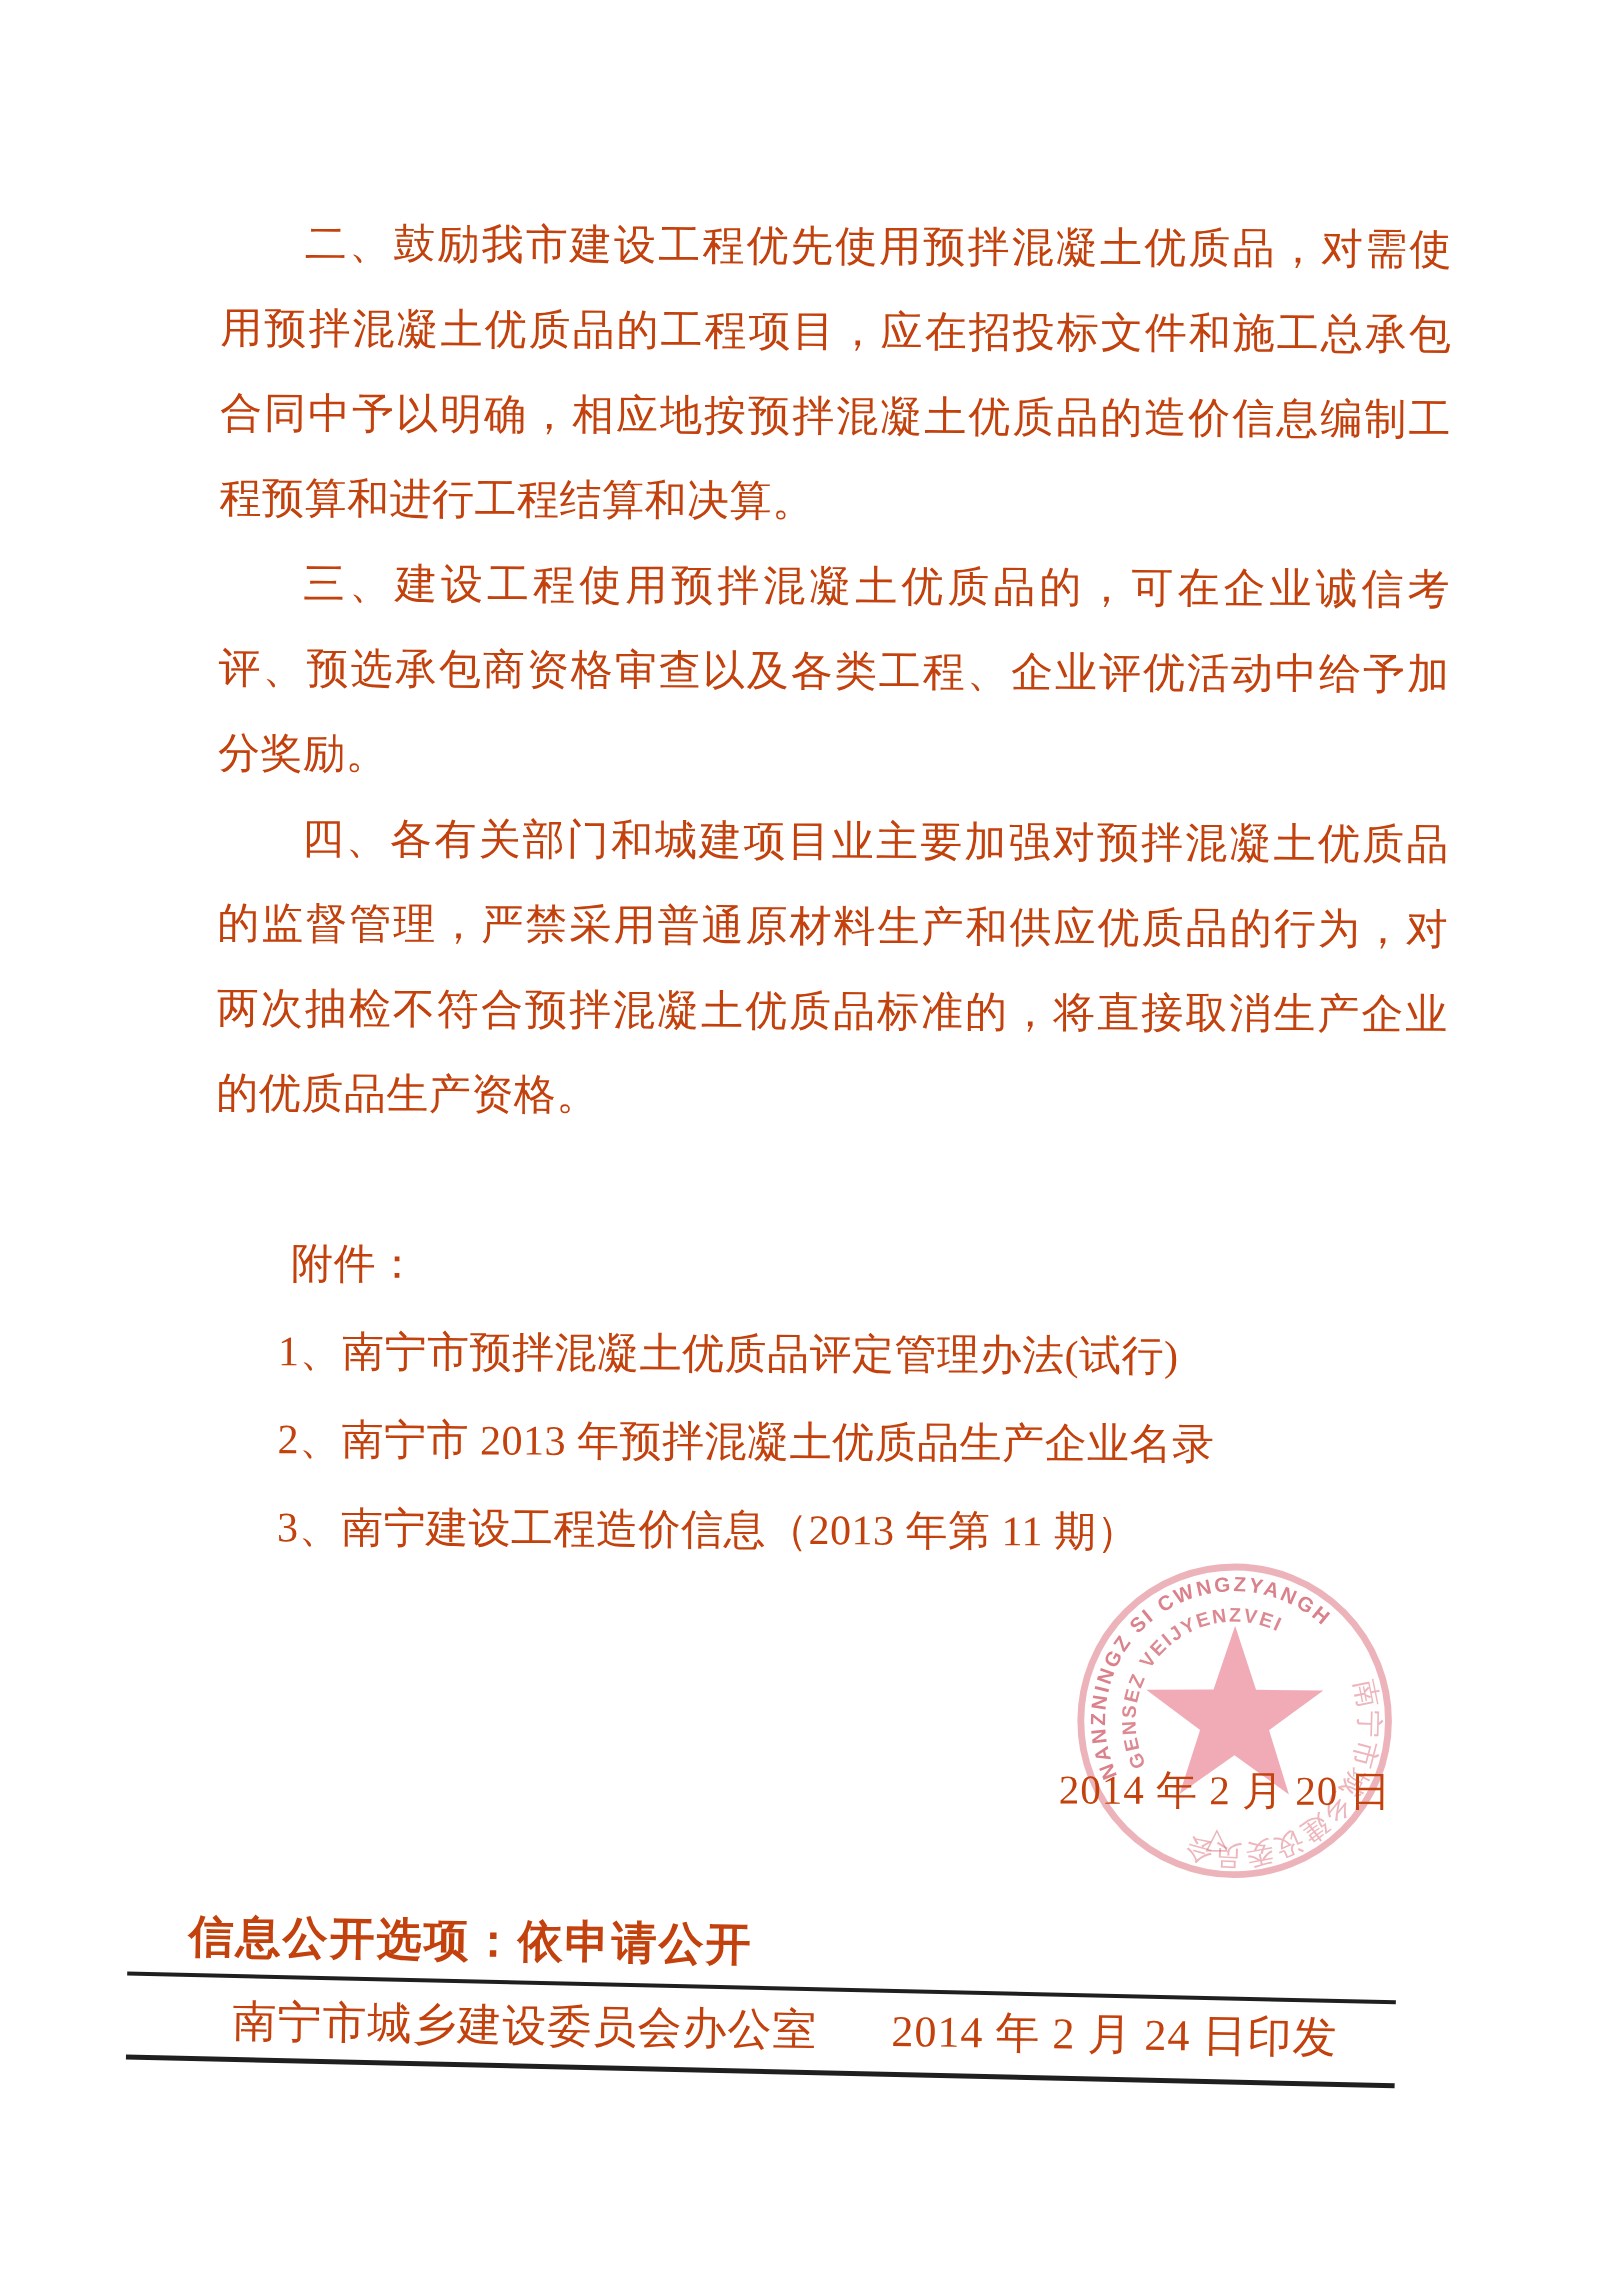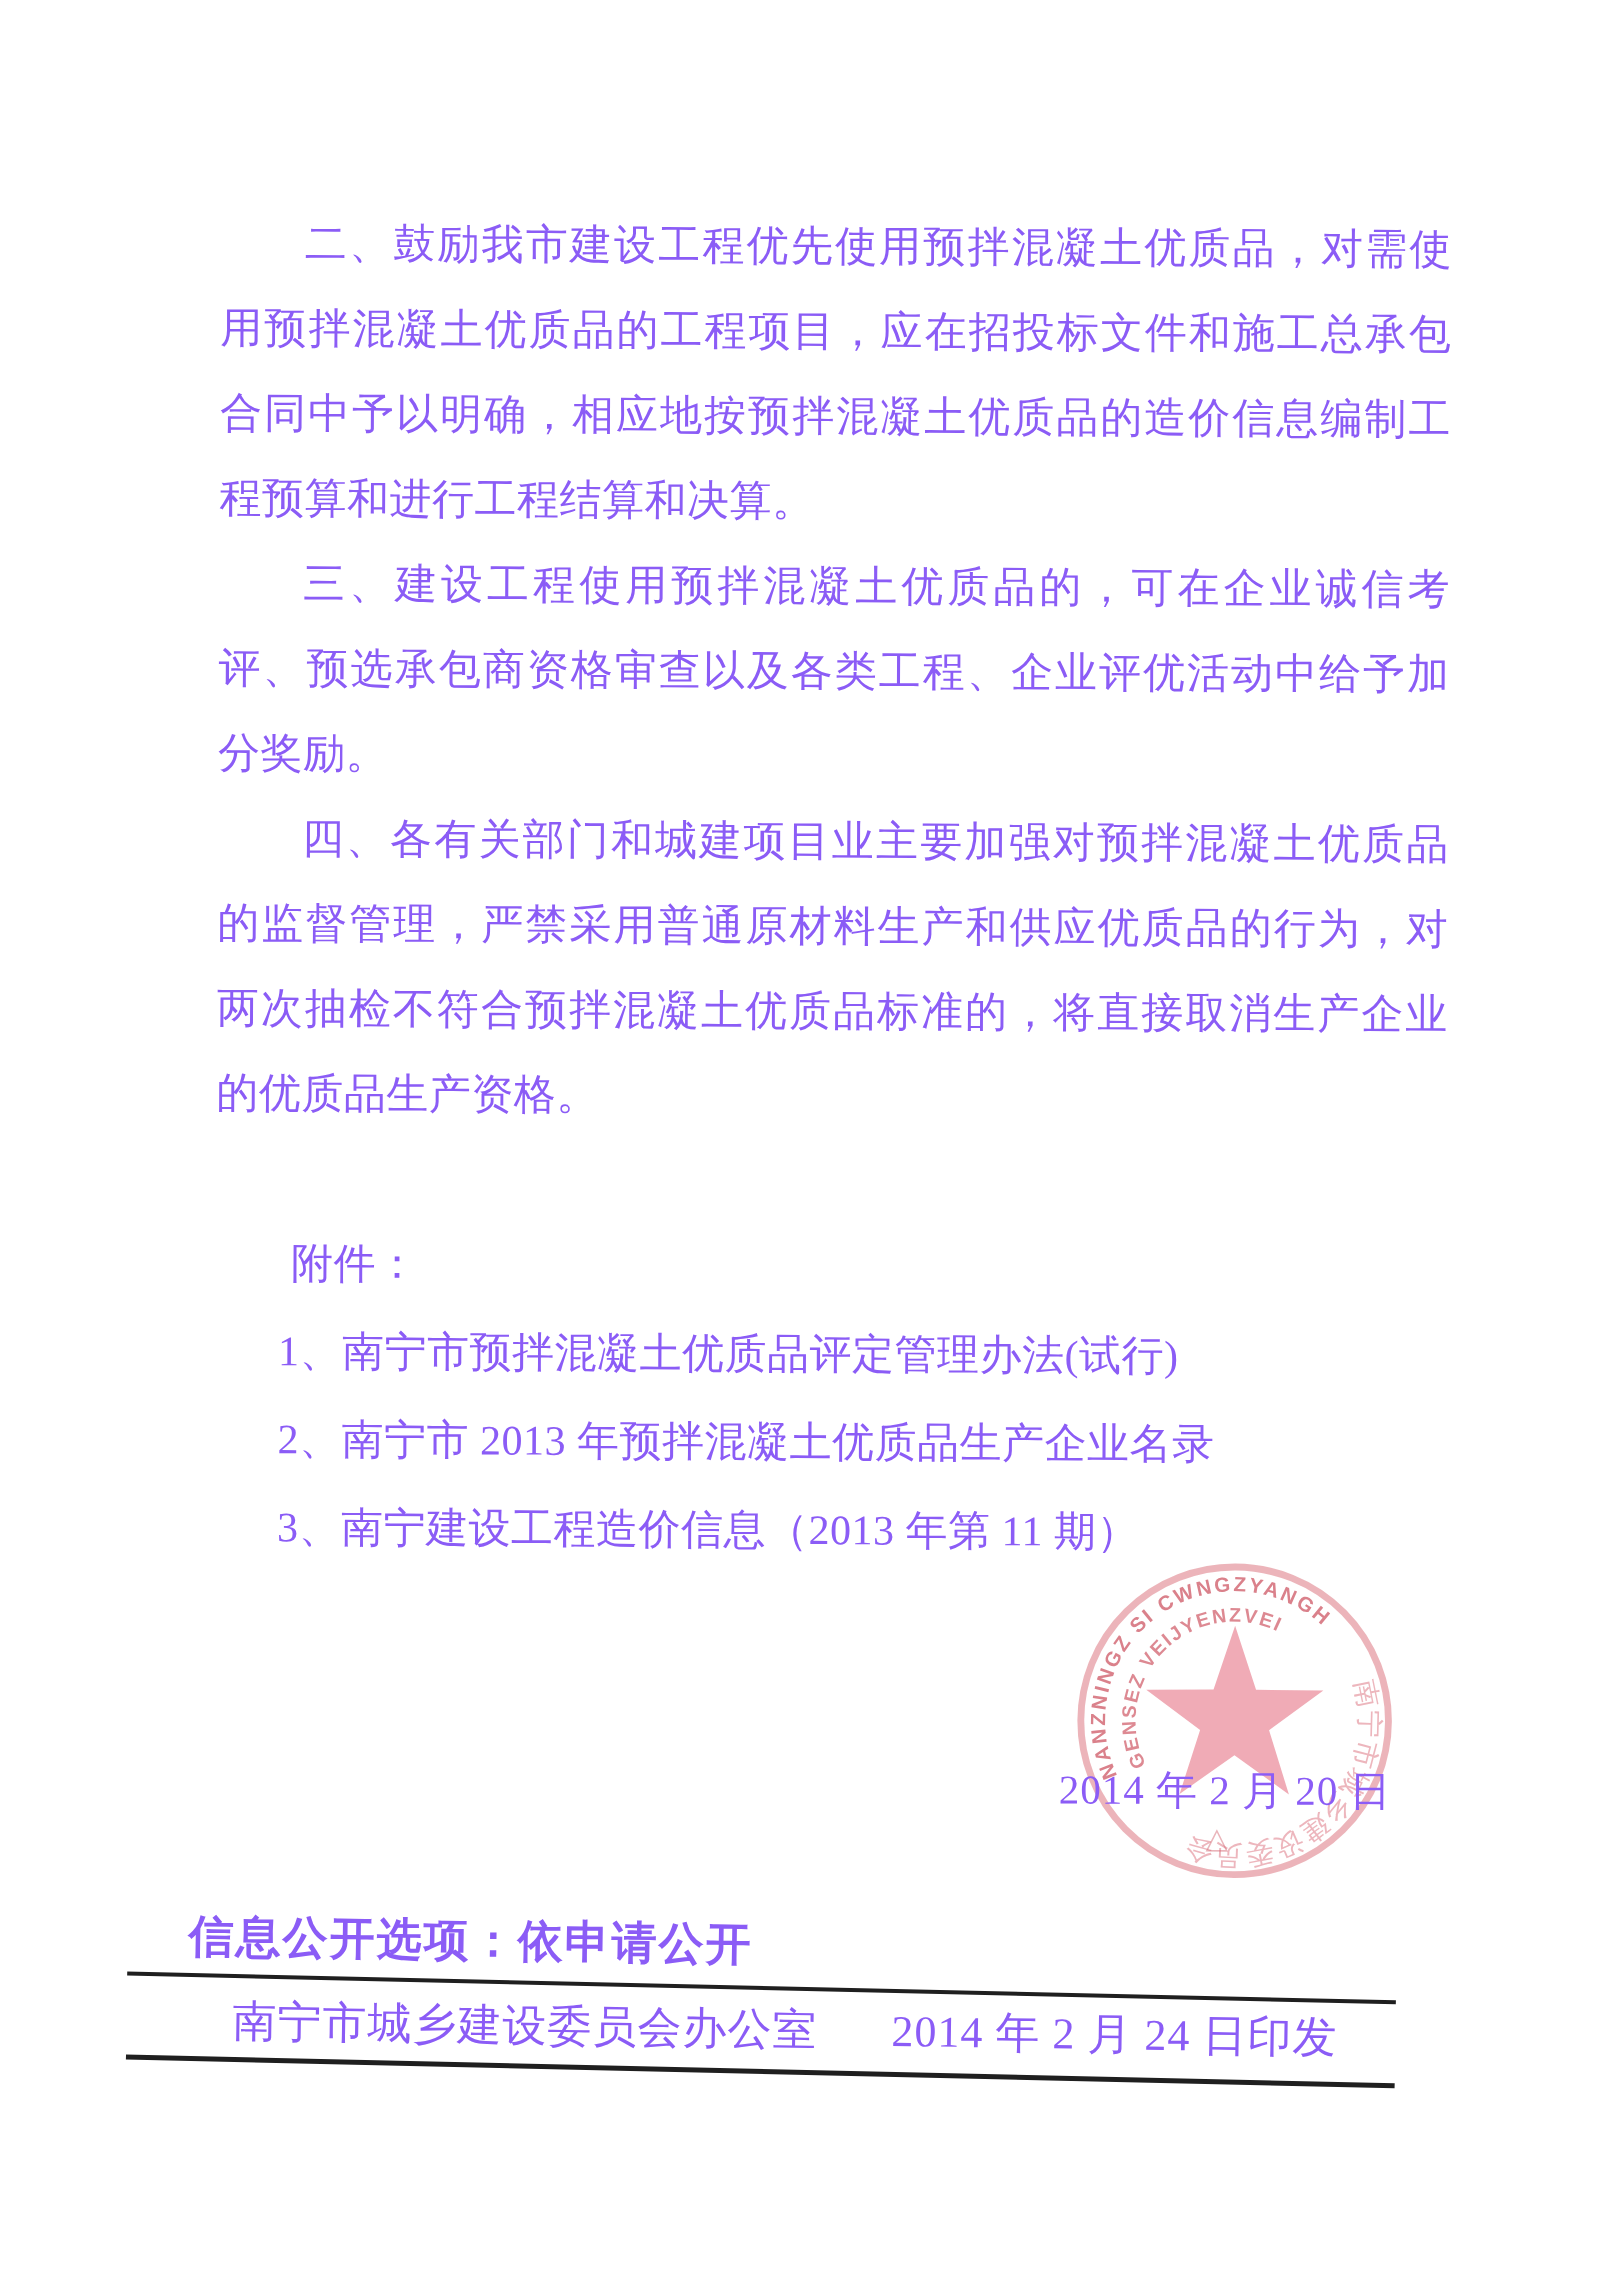--- a/index.html
+++ b/index.html
@@ -3,21 +3,21 @@
 <meta charset="utf-8">
 <style>
   html, body { margin: 0; padding: 0; background: #888; }
   .page {
     position: relative;
     width: 1620px;
     height: 2292px;
     margin: 0 auto;
     background: #ffffff;
     font-family: "Liberation Serif", "DejaVu Serif", serif;
-    color: #8b5cf6;
+    color: #c2410c;
     overflow: hidden;
   }
   
   .scan-tilt {
     position: absolute;
     inset: 0;
     transform: rotate(0.3deg);
     transform-origin: 216px 216px;
   }
   .body-text {

